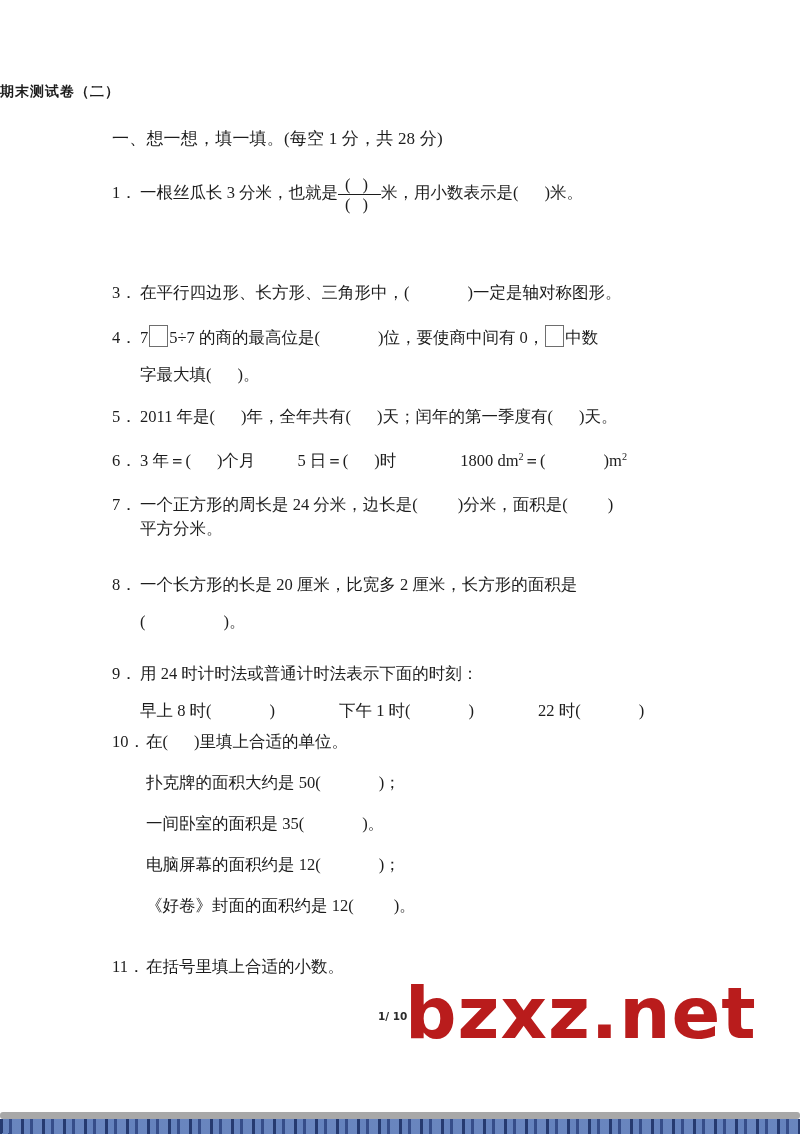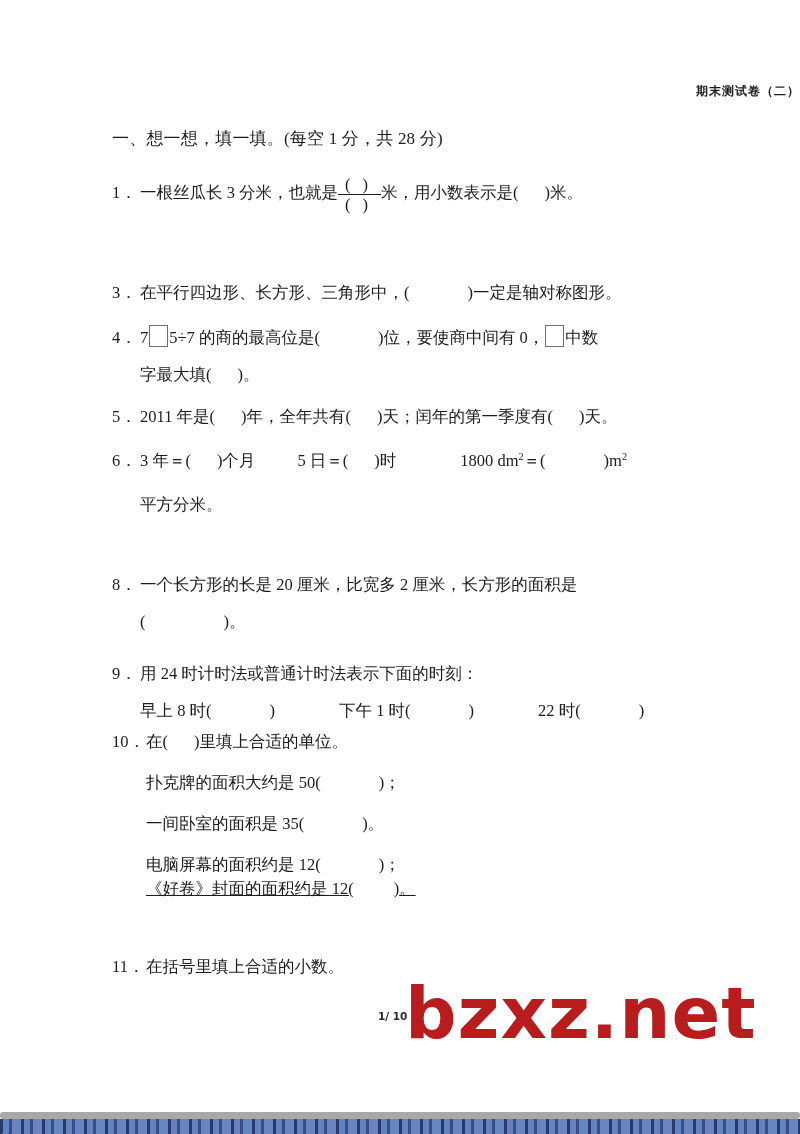--- a/index.html
+++ b/index.html
@@ -40,24 +40,24 @@
     white-space: nowrap;
     user-select: none;
   }
 
   
   .paper-title {
     position: absolute;
     top: 83px;
     left: 0;
     width: 800px;
-    text-align: right;
+    text-align: left;
     font-family: "DejaVu Serif", "Liberation Serif", serif;
     font-weight: bold;
-    font-size: 12px;
+    font-size: 14px;
     letter-spacing: 1px;
   }
 
   
   .section-heading {
     position: absolute;
     top: 127px;
     left: 112px;
     font-size: 17px;
     letter-spacing: 0.2px;
@@ -228,20 +228,23 @@
     </span>
   </div>
 
   <div class="q" style="top:449px;">
     <span class="q-line">
       <span class="q-num">6．</span><span>3 年＝(</span><span class="blank-s"></span><span>)个月</span><span class="gap-m"></span><span>5 日＝(</span><span class="blank-s"></span><span>)时</span><span class="gap-l"></span><span>1800 dm</span><sup>2</sup><span>＝(</span><span class="blank-l"></span><span>)m</span><sup>2</sup>
     </span>
   </div>
 
   <div class="q" style="top:493px;">
+    <span class="q-line">
+      <span class="q-num">7．</span><span>一个正方形的周长是 24 分米，边长是(</span><span class="blank-m"></span><span>)分米，面积是(</span><span class="blank-m"></span><span>)</span>
+    </span>
     <span class="q-line" style="display:block;margin-top:0;">
       <span class="q-indent"></span><span>平方分米。</span>
     </span>
   </div>
 
   <div class="q" style="top:573px;">
     <span class="q-line">
       <span class="q-num">8．</span><span>一个长方形的长是 20 厘米，比宽多 2 厘米，长方形的面积是</span>
     </span>
     <span class="q-line" style="display:block;margin-top:13px;">
@@ -264,21 +267,21 @@
     </span>
     <span class="q-line" style="display:block;margin-top:17px;">
       <span class="q-indent wide"></span><span>扑克牌的面积大约是 50(</span><span class="blank-l"></span><span>)；</span>
     </span>
     <span class="q-line" style="display:block;margin-top:17px;">
       <span class="q-indent wide"></span><span>一间卧室的面积是 35(</span><span class="blank-l"></span><span>)。</span>
     </span>
     <span class="q-line" style="display:block;margin-top:17px;">
       <span class="q-indent wide"></span><span>电脑屏幕的面积约是 12(</span><span class="blank-l"></span><span>)；</span>
     </span>
-    <span class="q-line" style="display:block;text-decoration:underline;">
+    <span class="q-line" style="display:block;margin-top:17px;">
       <span class="q-indent wide"></span><span>《好卷》封面的面积约是 12(</span><span class="blank-m"></span><span>)。</span>
     </span>
   </div>
 
   <div class="q" style="top:955px;">
     <span class="q-line">
       <span class="q-num wide">11．</span><span>在括号里填上合适的小数。</span>
     </span>
   </div>
 

